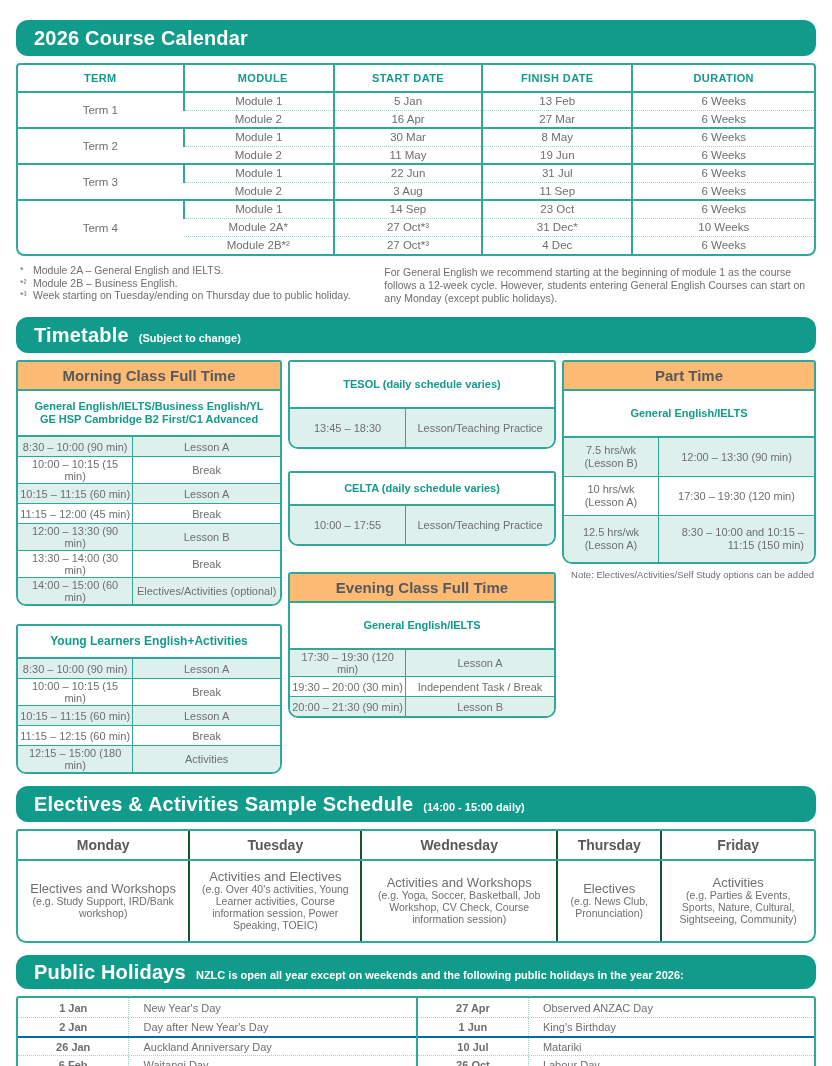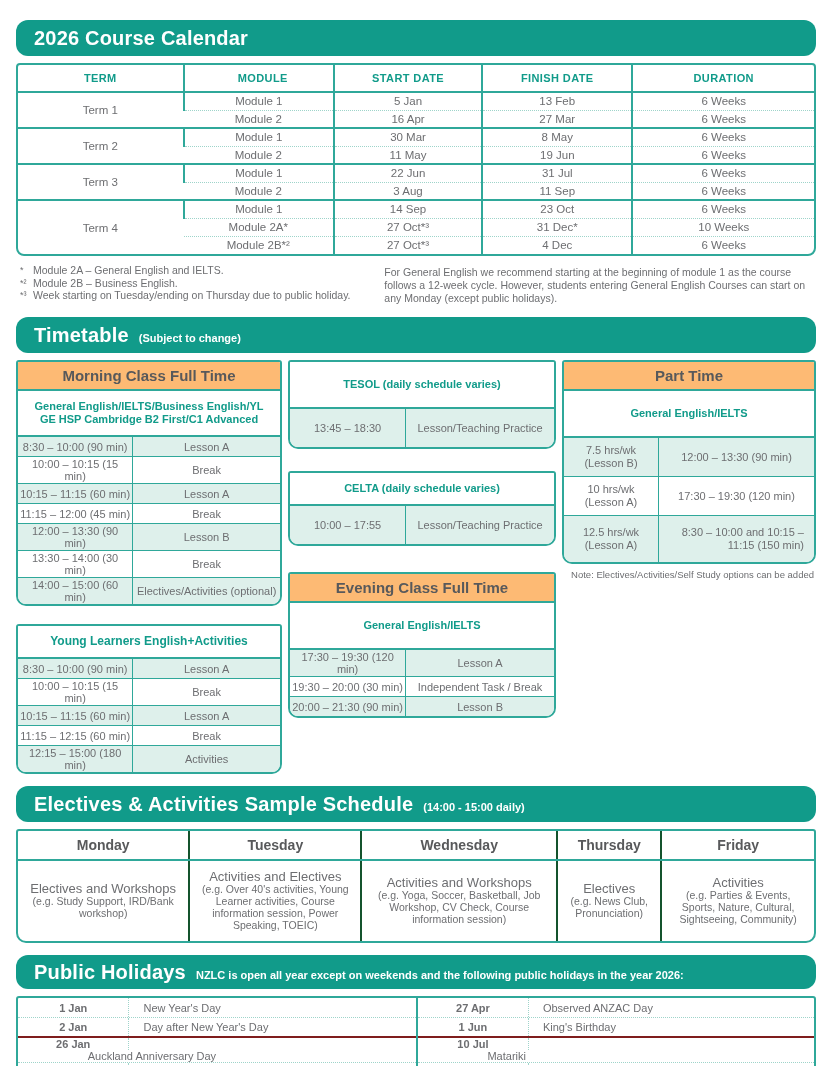--- a/index.html
+++ b/index.html
@@ -179,21 +179,21 @@
   .ph-wrap {
     border: 2px solid #2fa89a;
     border-radius: 3px 3px 10px 10px;
     overflow: hidden;
     display: flex;
   }
   .ph-half { width: 50%; }
   .ph-half + .ph-half { border-left: 2px solid #2fa89a; }
   .ph-row { display: flex; align-items: center; min-height: 19px; }
   .ph-row + .ph-row { border-top: 1px dotted #9ed4ca; }
-  .ph-row.pair-end + .ph-row { border-top: 2px solid #7f1d1d; flex-direction: column; }
+  .ph-row.pair-end + .ph-row { border-top: 2px solid #0369a1; }
   .ph-date {
     width: 28%; text-align: center;
     font-weight: bold; font-size: 11px; color: #6d6e71;
     border-right: 1px dotted #9ed4ca;
     align-self: stretch; display: flex; align-items: center; justify-content: center;
   }
   .ph-name { width: 72%; font-size: 11px; color: #6d6e71; padding-left: 14px; }
 </style>
 </head>
 <body>

